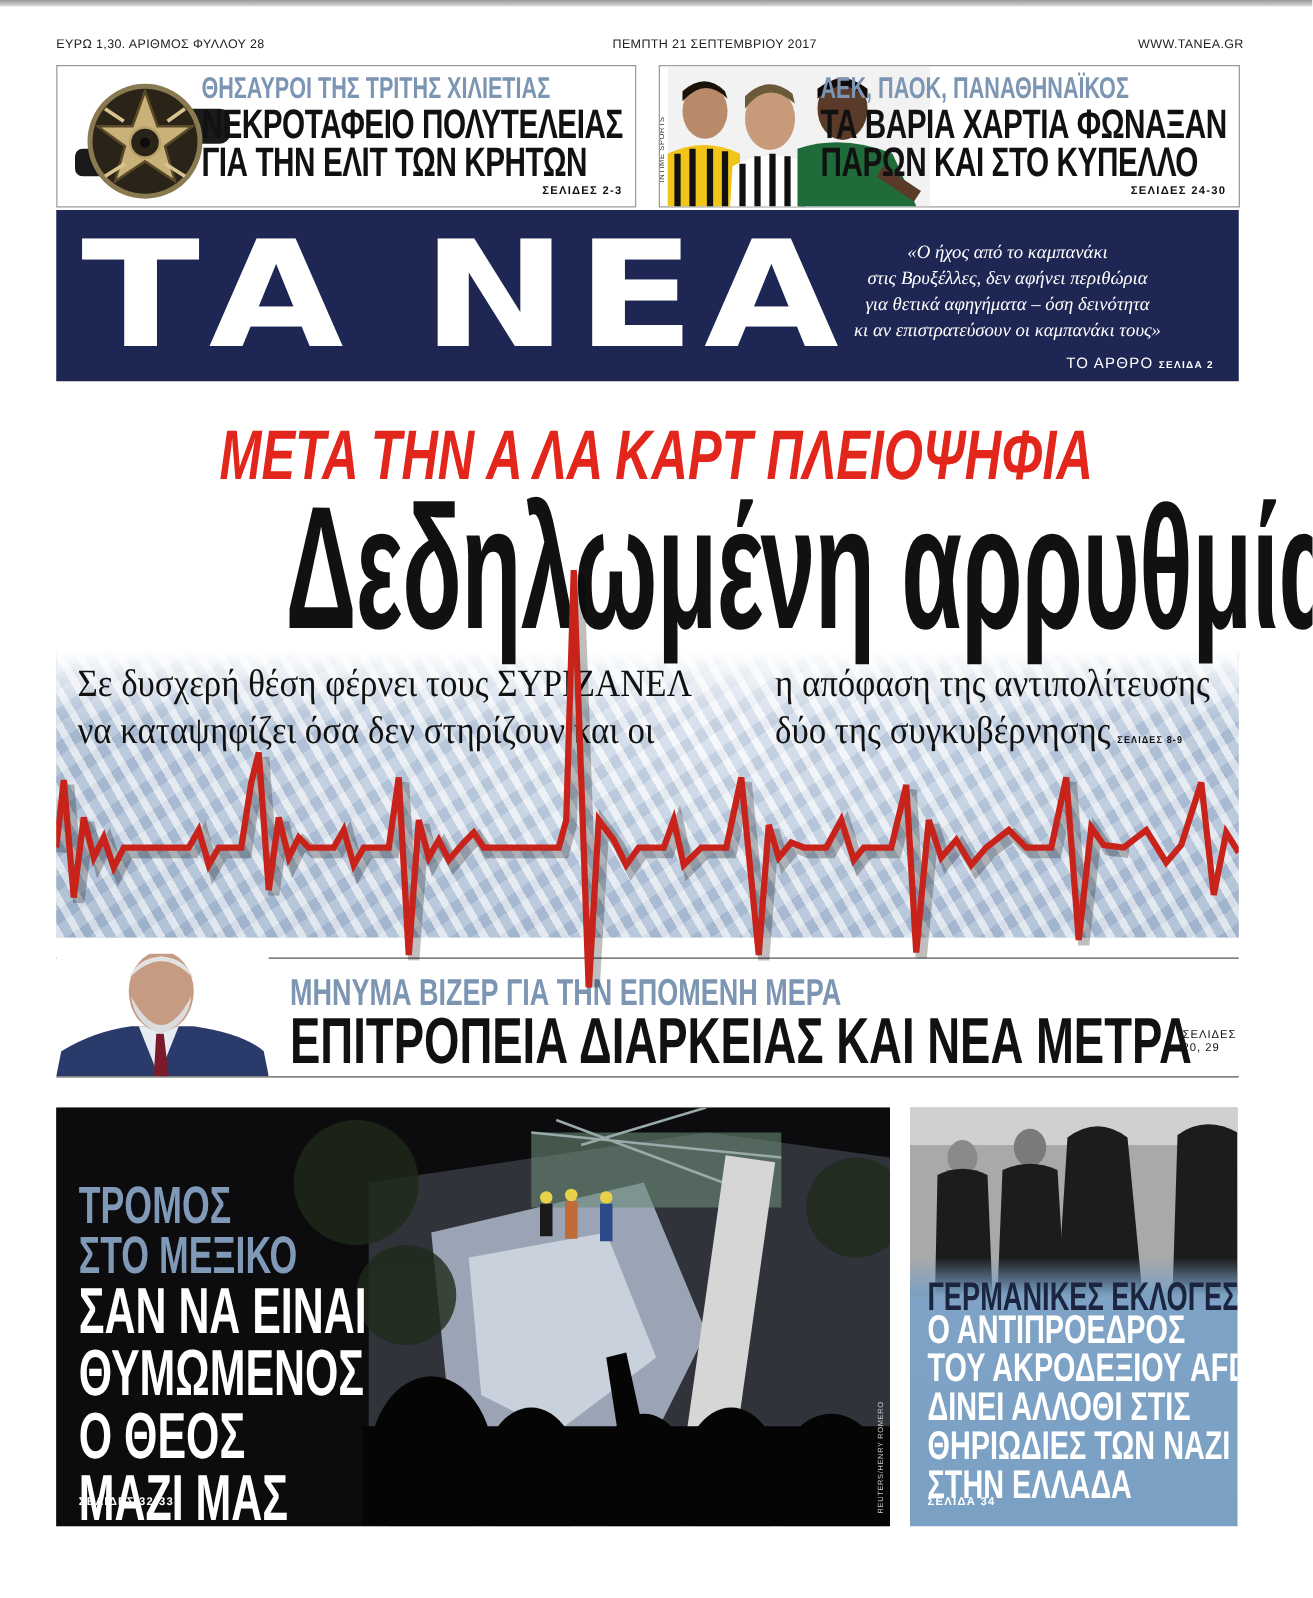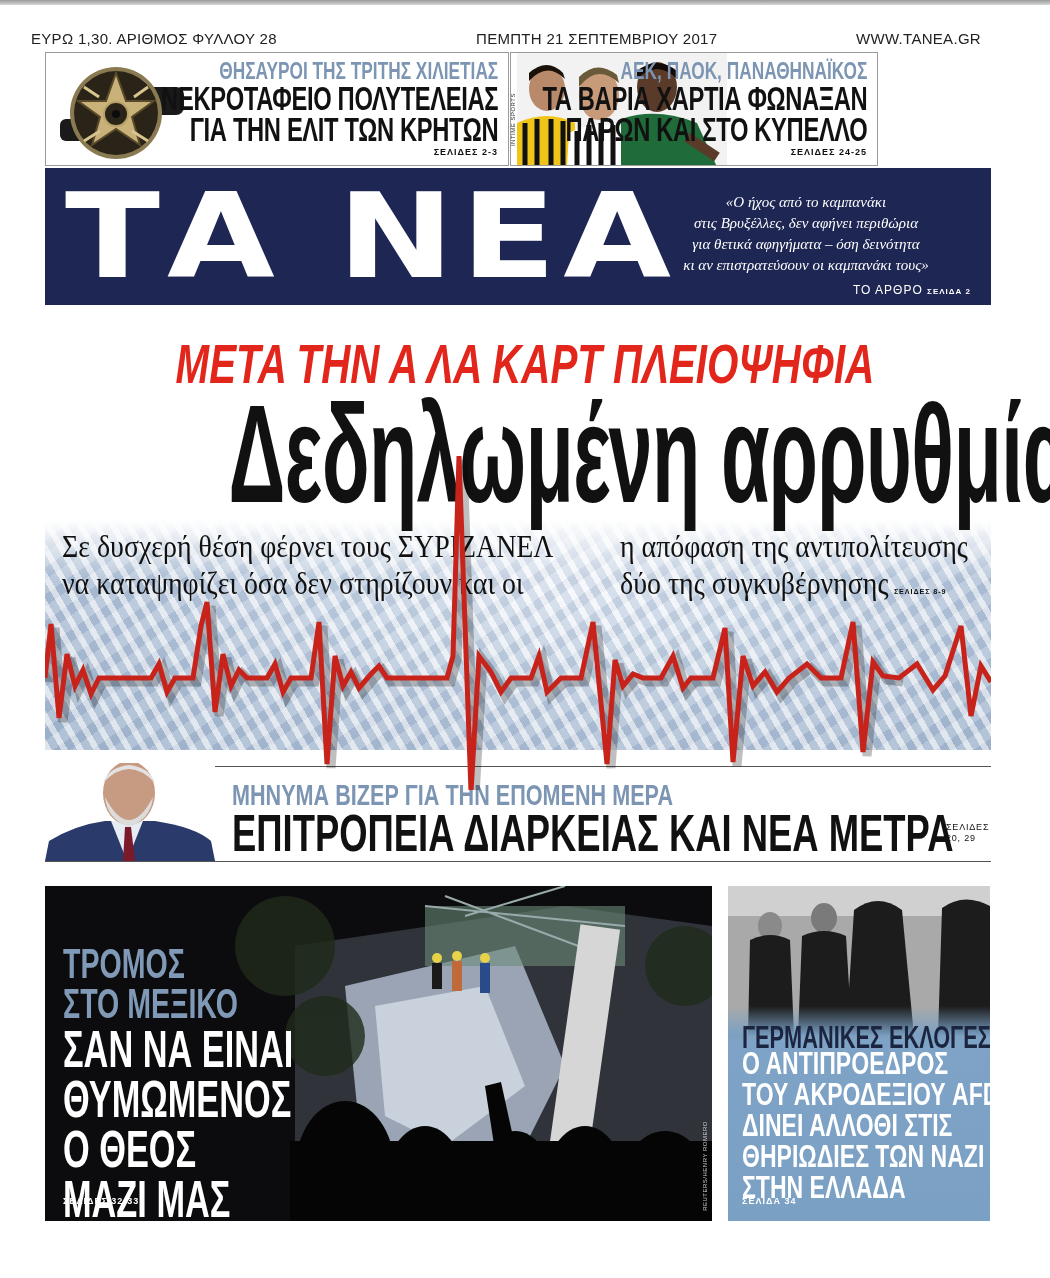--- a/index.html
+++ b/index.html
@@ -3,33 +3,33 @@
 <meta charset="utf-8">
 <style>
   * { margin:0; padding:0; box-sizing:border-box; }
   html, body { width:1050px; height:1278px; background:#ffffff; overflow:hidden; }
   body { position:relative; font-family:"Liberation Sans", sans-serif; color:#111; }
 
   .topshade { position:absolute; left:0; top:0; width:1050px; height:5px;
     background:linear-gradient(#9a9a9a,#d8d8d8); }
 
   
-  .infobar { position:absolute; top:30px; left:31px; width:950px; height:14px;
-    font-size:15px; letter-spacing:0.3px; color:#222; }
+  .infobar { position:absolute; top:30px; left:45px; width:950px; height:14px;
+    font-size:10px; letter-spacing:0.3px; color:#222; }
   .infobar span { position:absolute; top:0; white-space:nowrap; }
   .info-left { left:0; }
   .info-center { left:445px;text-align:right; }
   .info-right { right:0; }
 
   
   .teaser { position:absolute; top:52px; height:114px; border:1px solid #9a9a9a;
     background:#fff; overflow:hidden; }
   .teaser-1 { left:45px; width:464px; }
-  .teaser-2 { left:510px; width:368px; }
-  .teaser .txt { position:absolute; right:10px; top:6px; text-align:right; }
+  .teaser-2 { left:527px; width:465px; }
+  .teaser .txt { position:absolute; right:10px; top:6px; text-align:left; }
   .kicker-blue { color:#7b95b3; font-family:"Liberation Sans", sans-serif; font-weight:bold;
     transform:scaleX(0.72); transform-origin:right top; white-space:nowrap; }
   .head-black { color:#111; font-weight:bold; white-space:nowrap;
     transform:scaleX(0.72); transform-origin:right top; }
   .teaser .kicker-blue { font-size:24px; line-height:24px; }
   .teaser .head-black { font-size:33px; line-height:31px; letter-spacing:-0.5px; }
   .pages { font-size:9px; font-weight:bold; letter-spacing:1px; color:#111; white-space:nowrap; }
   .teaser .pages { position:absolute; right:10px; bottom:8px; }
 
   .brooch { position:absolute; left:8px; top:4px; width:140px; height:108px; }
@@ -150,21 +150,21 @@
     <ellipse cx="140" cy="34" rx="20" ry="25" fill="#5a3a28"></ellipse>
     <path d="M120 26 Q140 6 160 26 L160 18 Q140 2 120 18 Z" fill="#120a06"></path>
     <path d="M170 84 L200 104" stroke="#5a3a28" stroke-width="10"></path>
   </svg>
   <div class="credit-v" style="left:-1px; top:40px;">INTIME SPORTS</div>
   <div class="txt">
     <div class="kicker-blue">ΑΕΚ, ΠΑΟΚ, ΠΑΝΑΘΗΝΑΪΚΟΣ</div>
     <div class="head-black">ΤΑ ΒΑΡΙΑ ΧΑΡΤΙΑ ΦΩΝΑΞΑΝ</div>
     <div class="head-black">ΠΑΡΩΝ ΚΑΙ ΣΤΟ ΚΥΠΕΛΛΟ</div>
   </div>
-  <div class="pages">ΣΕΛΙΔΕΣ 24-25</div>
+  <div class="pages">ΣΕΛΙΔΕΣ 24-30</div>
 </div>
 
 <div class="masthead">
   <div class="logo">ΤΑ ΝΕΑ</div>
   <div class="quote">
     <div>«Ο ήχος από το καμπανάκι</div>
     <div>στις Βρυξέλλες, δεν αφήνει περιθώρια</div>
     <div>για θετικά αφηγήματα – όση δεινότητα</div>
     <div>κι αν επιστρατεύσουν οι καμπανάκι τους»</div>
   </div>

